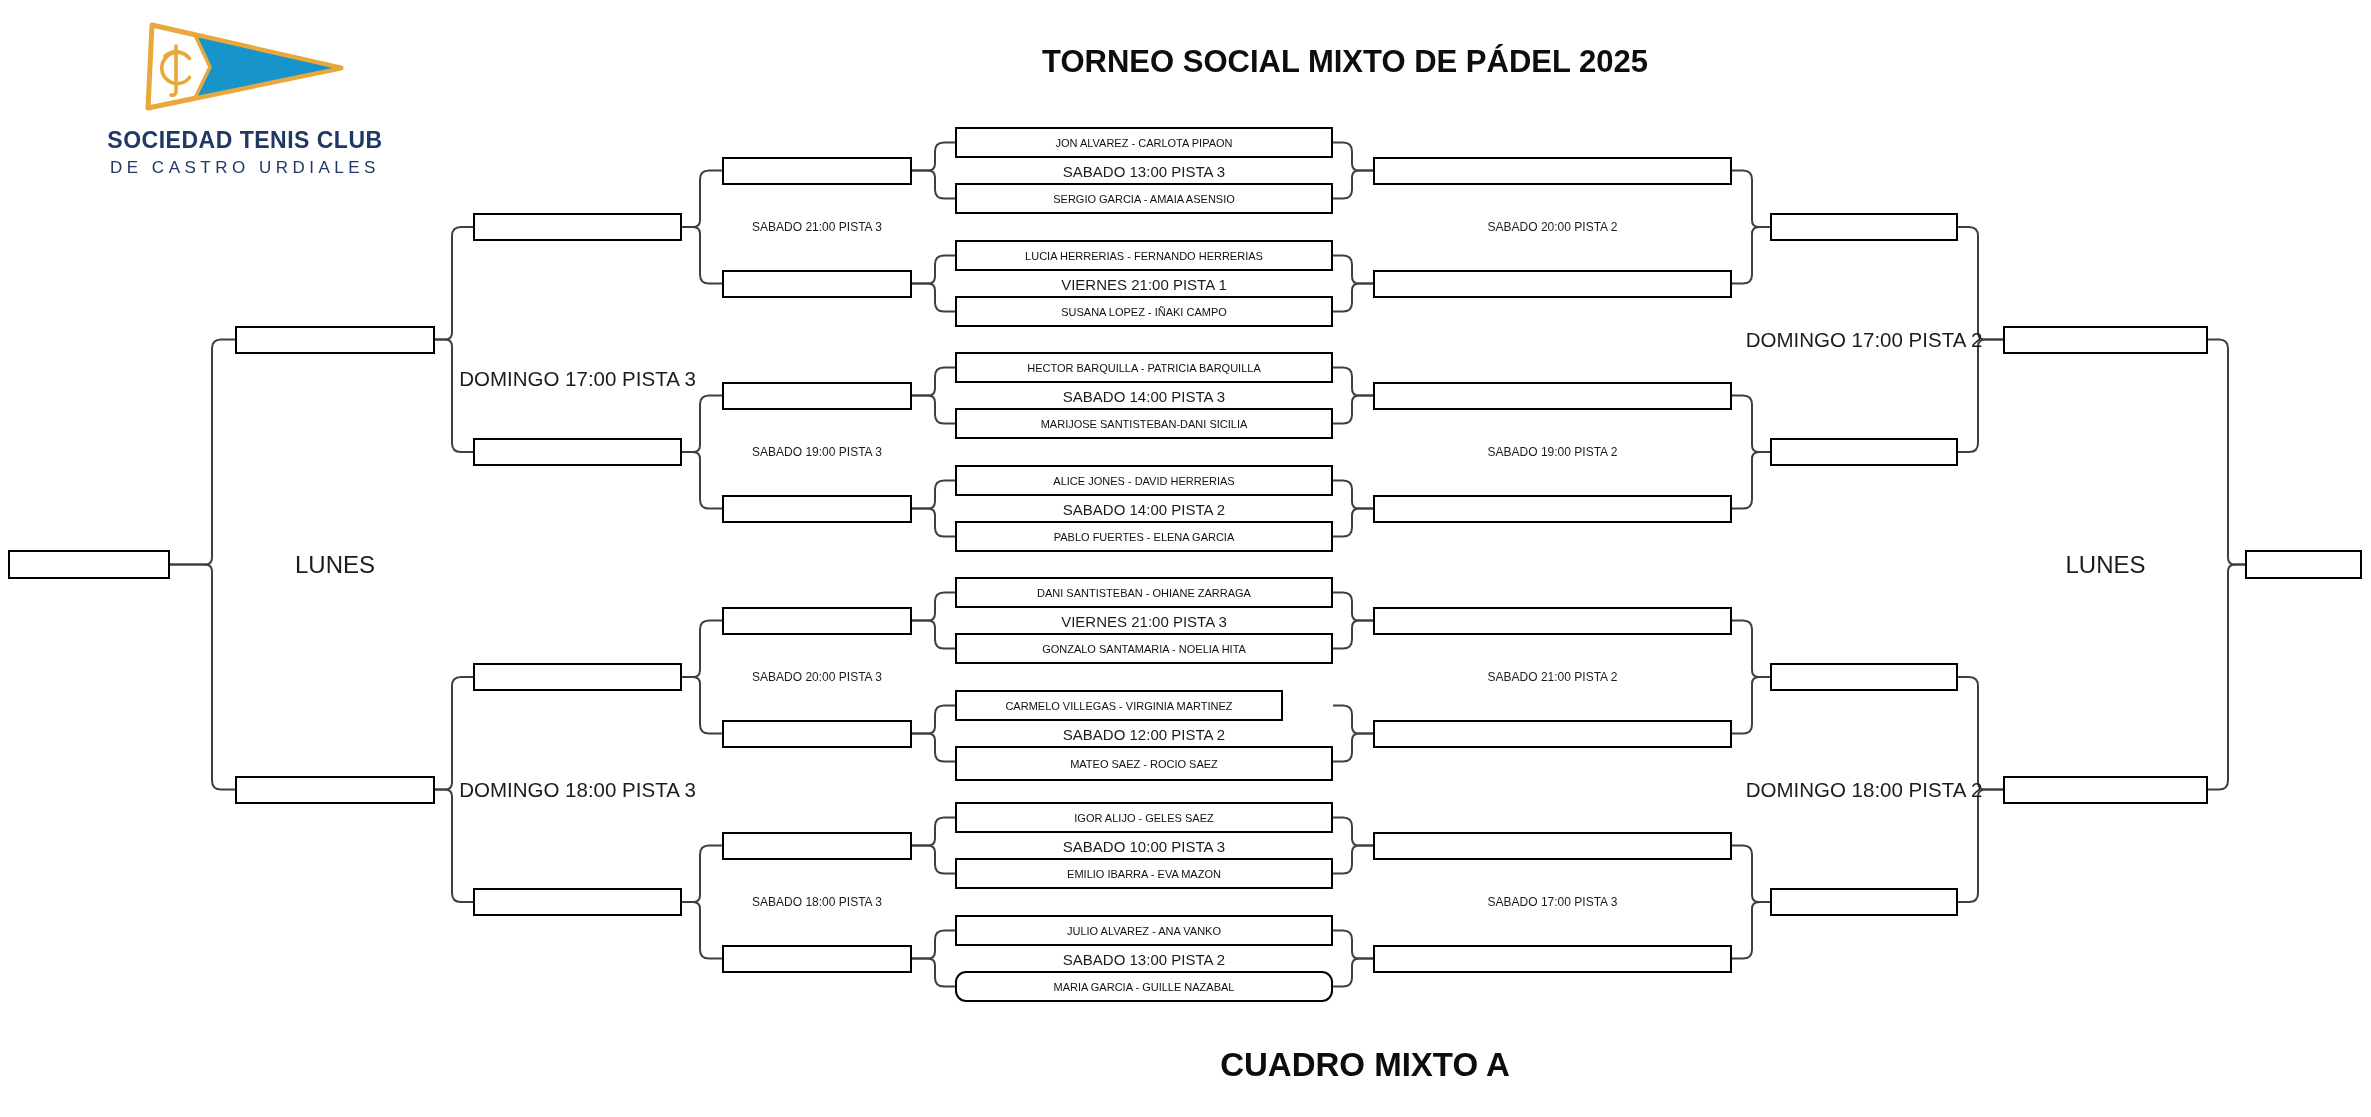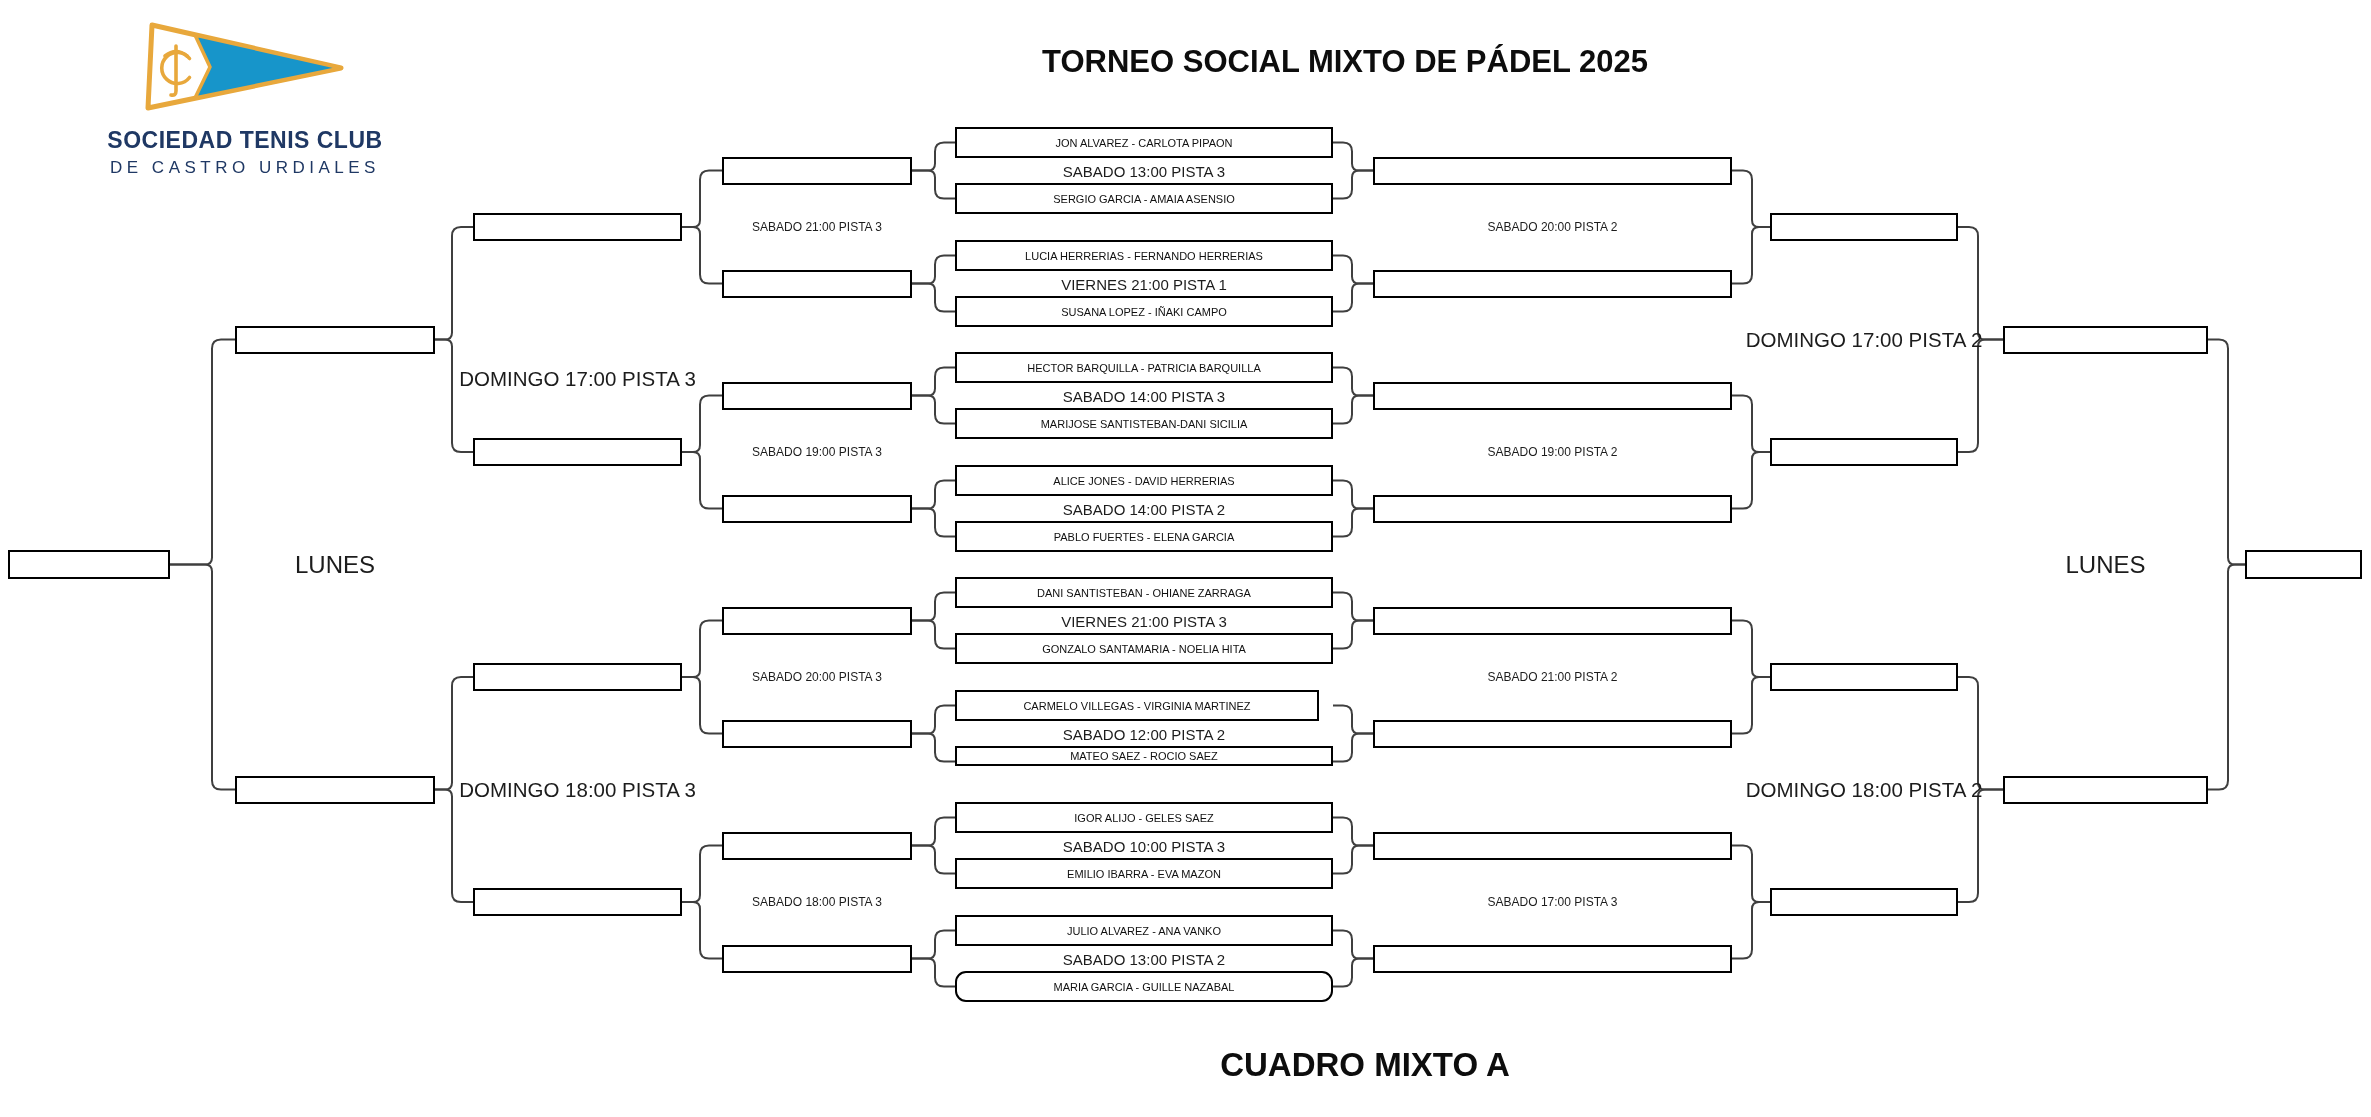--- a/index.html
+++ b/index.html
@@ -129,22 +129,22 @@
       <div class="lbl match-time" style="left: 1144px; top: 283.5px;">VIERNES 21:00 PISTA 1</div>
       <div class="team-box" style="left: 955px; top: 352px; width: 378px; height: 31px;">HECTOR BARQUILLA - PATRICIA BARQUILLA</div>
       <div class="team-box" style="left: 955px; top: 408px; width: 378px; height: 31px;">MARIJOSE SANTISTEBAN-DANI SICILIA</div>
       <div class="lbl match-time" style="left: 1144px; top: 395.5px;">SABADO 14:00 PISTA 3</div>
       <div class="team-box" style="left: 955px; top: 465px; width: 378px; height: 31px;">ALICE JONES - DAVID HERRERIAS</div>
       <div class="team-box" style="left: 955px; top: 521px; width: 378px; height: 31px; text-align: right;">PABLO FUERTES - ELENA GARCIA</div>
       <div class="lbl match-time" style="left: 1144px; top: 508.5px;">SABADO 14:00 PISTA 2</div>
       <div class="team-box" style="left: 955px; top: 577px; width: 378px; height: 31px;">DANI SANTISTEBAN - OHIANE ZARRAGA</div>
       <div class="team-box" style="left: 955px; top: 633px; width: 378px; height: 31px;">GONZALO SANTAMARIA - NOELIA HITA</div>
       <div class="lbl match-time" style="left: 1144px; top: 620.5px;">VIERNES 21:00 PISTA 3</div>
-      <div class="team-box" style="left: 955px; top: 690px; width: 364px; height: 31px;">CARMELO VILLEGAS - VIRGINIA MARTINEZ</div>
-      <div class="team-box" style="left: 955px; top: 746px; width: 378px; height: 20px;">MATEO SAEZ - ROCIO SAEZ</div>
+      <div class="team-box" style="left: 955px; top: 690px; width: 328px; height: 31px;">CARMELO VILLEGAS - VIRGINIA MARTINEZ</div>
+      <div class="team-box" style="left: 955px; top: 746px; width: 378px; height: 35px;">MATEO SAEZ - ROCIO SAEZ</div>
       <div class="lbl match-time" style="left: 1144px; top: 733.5px;">SABADO 12:00 PISTA 2</div>
       <div class="team-box" style="left: 955px; top: 802px; width: 378px; height: 31px;">IGOR ALIJO - GELES SAEZ</div>
       <div class="team-box" style="left: 955px; top: 858px; width: 378px; height: 31px;">EMILIO IBARRA - EVA MAZON</div>
       <div class="lbl match-time" style="left: 1144px; top: 845.5px;">SABADO 10:00 PISTA 3</div>
       <div class="team-box" style="left: 955px; top: 915px; width: 378px; height: 31px;">JULIO ALVAREZ - ANA VANKO</div>
       <div class="team-box" style="left: 955px; top: 971px; width: 378px; height: 31px; border-radius: 11px;">MARIA GARCIA - GUILLE NAZABAL</div>
       <div class="lbl match-time" style="left: 1144px; top: 958.5px;">SABADO 13:00 PISTA 2</div>
       <div class="slot" style="left: 722px; top: 156.5px; width: 190px; height: 28px;"></div>
       <div class="slot" style="left: 1373px; top: 156.5px; width: 359px; height: 28px;"></div>
       <div class="slot" style="left: 722px; top: 269.5px; width: 190px; height: 28px;"></div>

